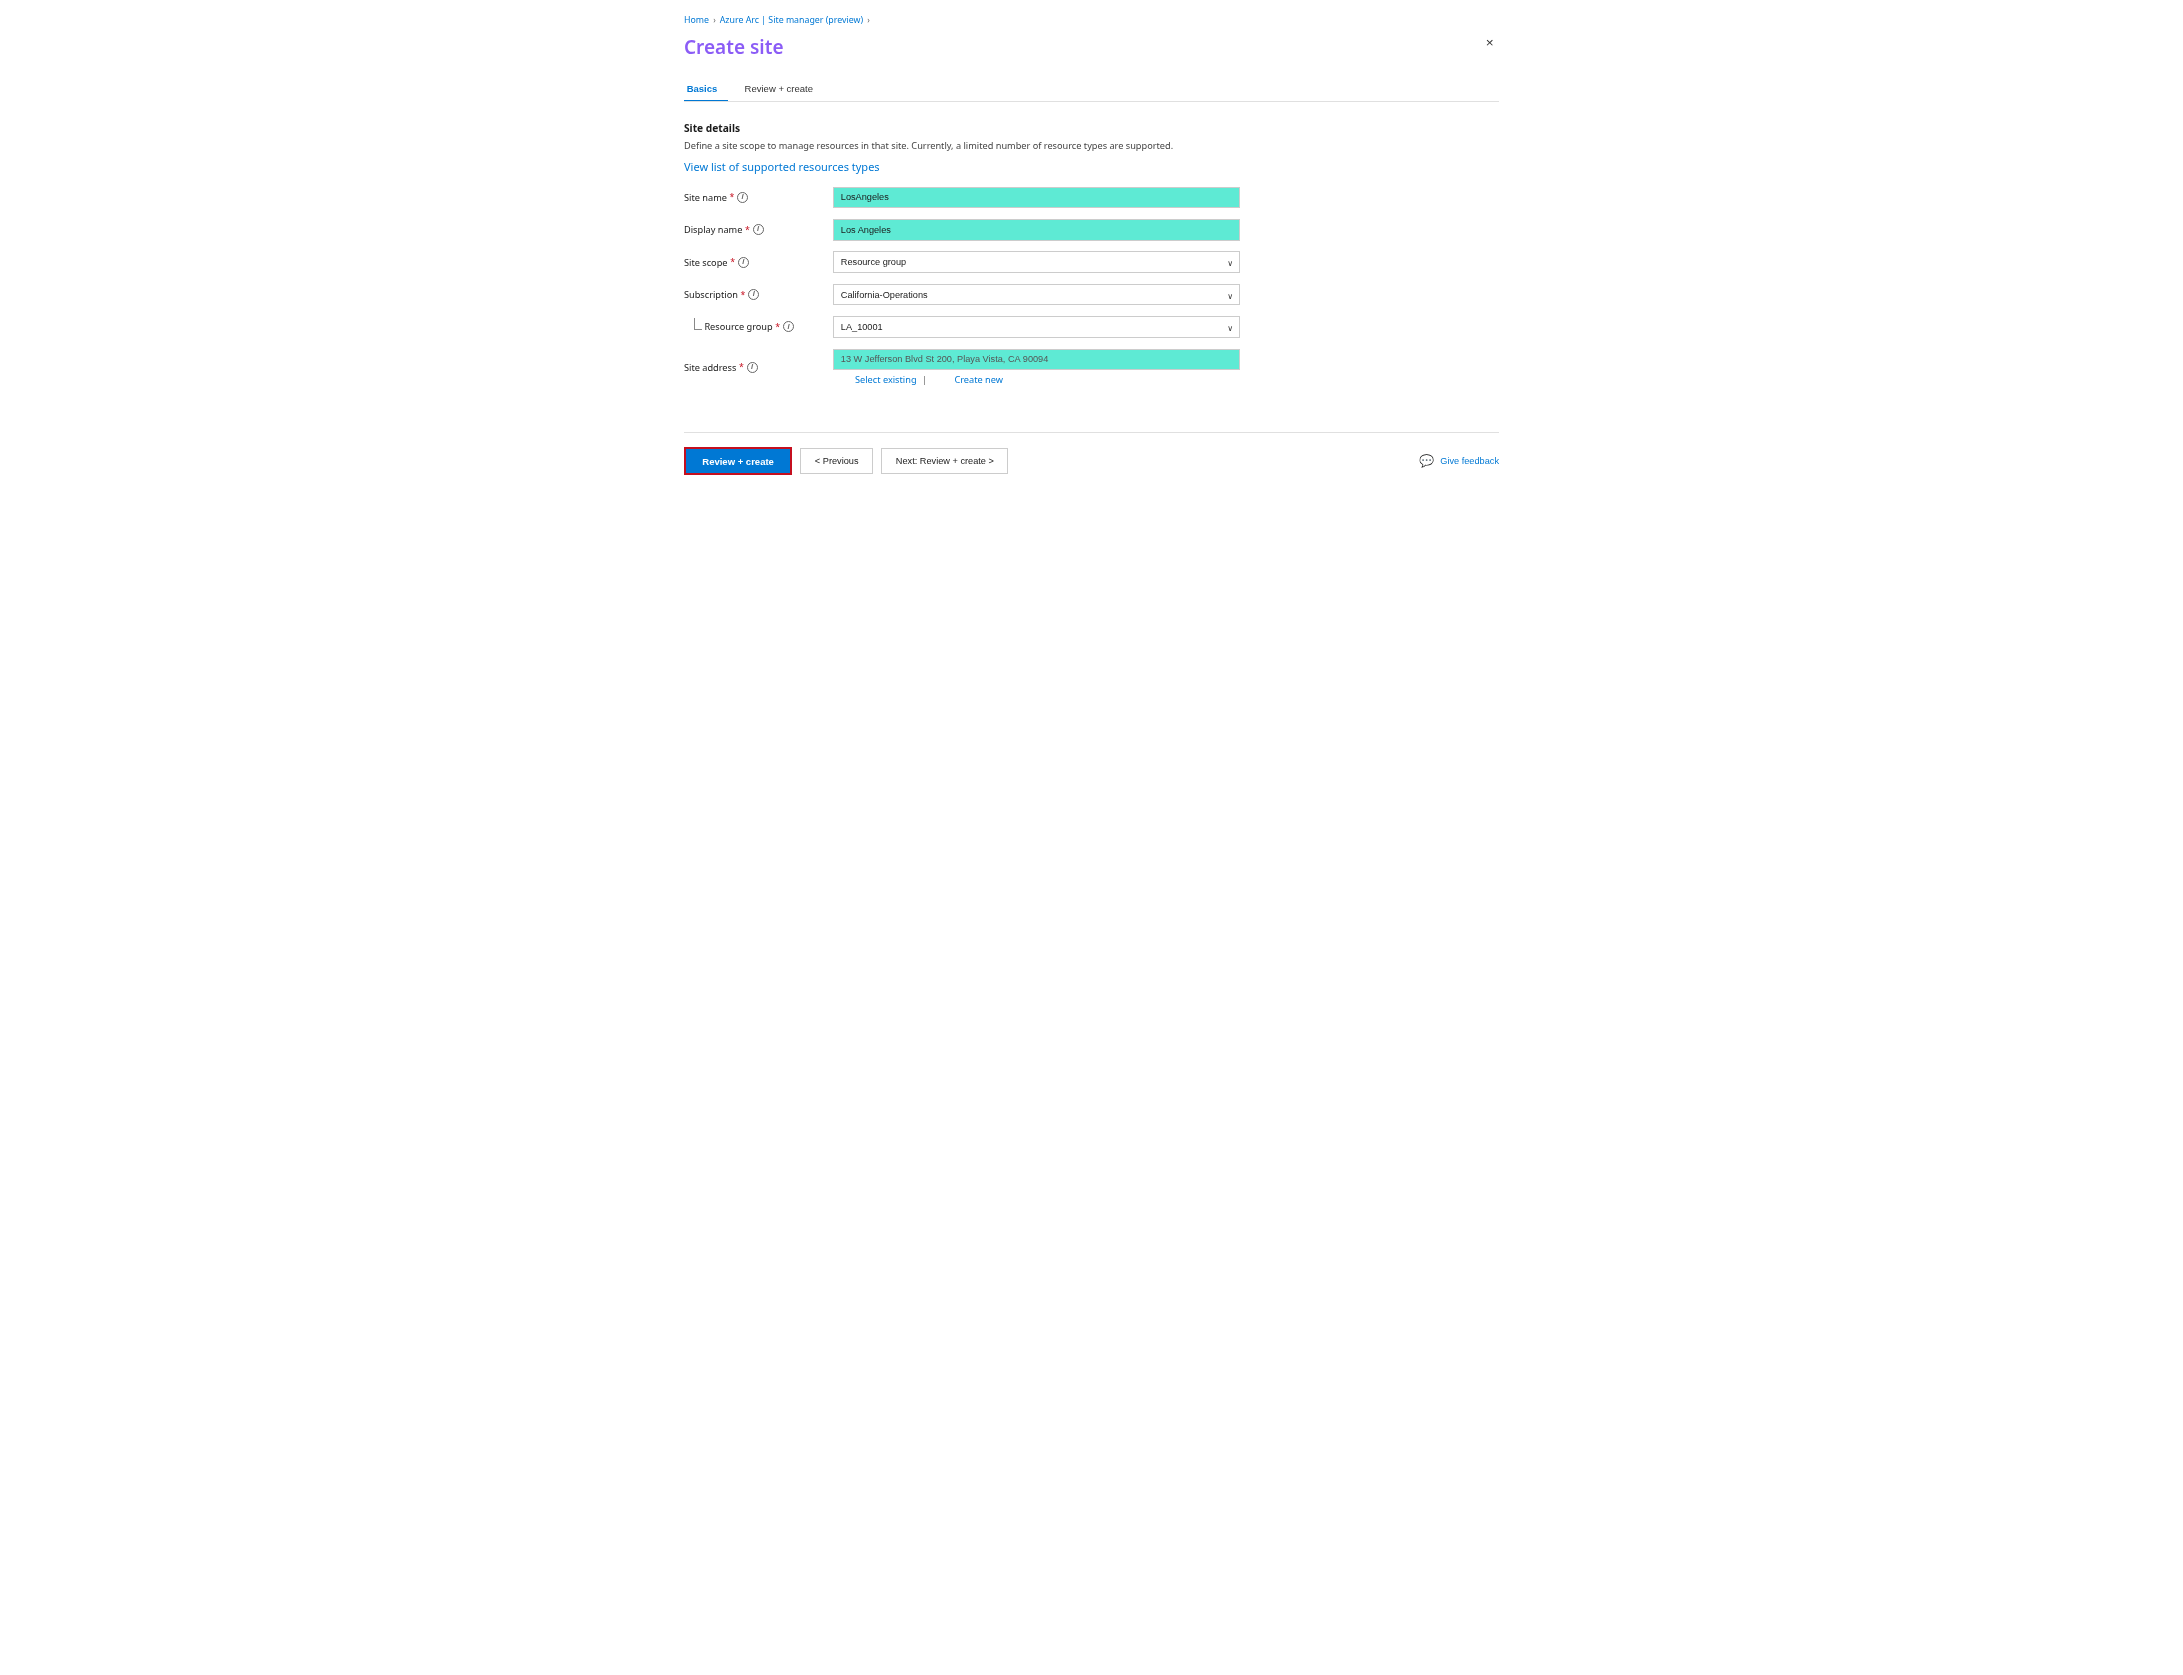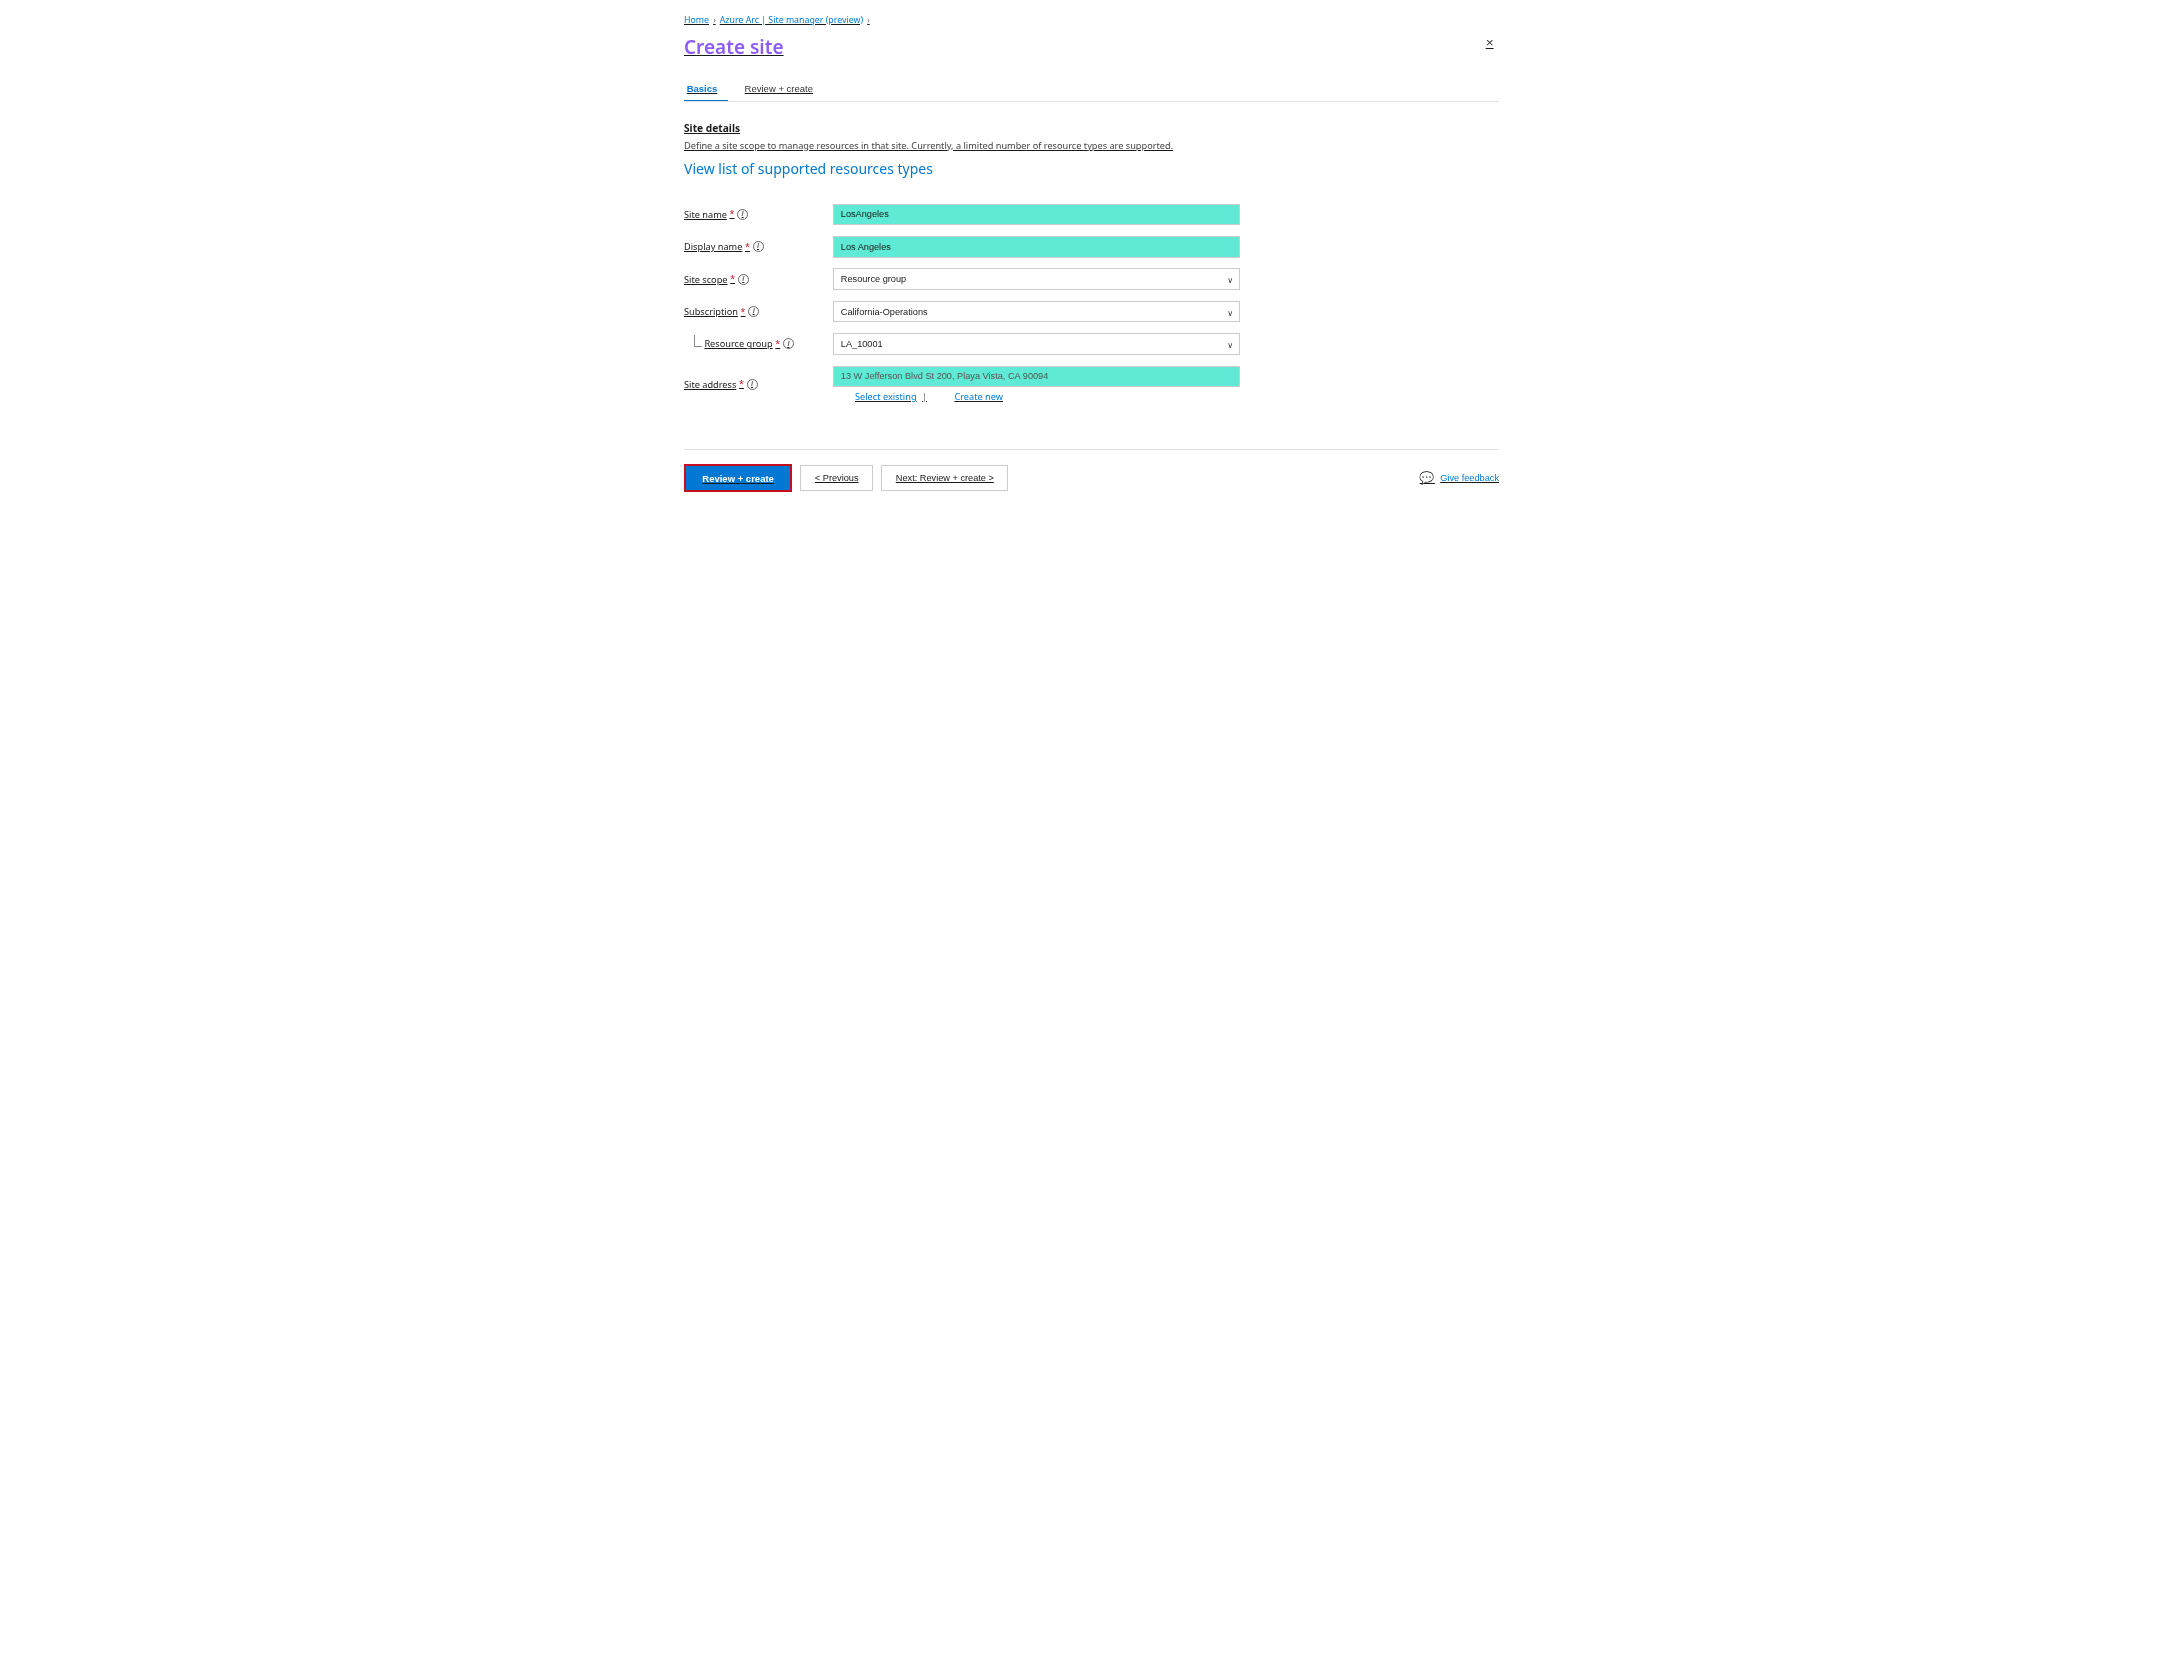--- a/index.html
+++ b/index.html
@@ -8,21 +8,20 @@
       font-size: 9.5px;
       color: #1a1a1a;
       background: #fff;
       min-height: 100vh;
     }
     .page-container {
       max-width: 869px;
       margin: 0 auto;
       padding: 13.6px 27px 0 27px;
       position: relative;
-      text-decoration: underline;
     }
     .breadcrumb {
       display: flex;
       align-items: center;
       gap: 4.1px;
       font-size: 8.8px;
       margin-bottom: 8.1px;
     }
     .breadcrumb a {
       color: #0078d4;
@@ -89,23 +88,23 @@
     }
     .section-desc {
       font-size: 9.2px;
       color: #444;
       margin-bottom: 6.8px;
       line-height: 1.5;
     }
     .support-link {
       color: #0078d4;
       text-decoration: none;
-      font-size: 14px;
+      font-size: 11px;
       display: inline-block;
-      margin-bottom: 20px;
+      margin-bottom: 7px;
     }
     .form-grid {
       display: grid;
       grid-template-columns: 149px 1fr;
       gap: 0;
       max-width: 611px;
     }
     .form-label-cell {
       display: flex;
       align-items: center;

